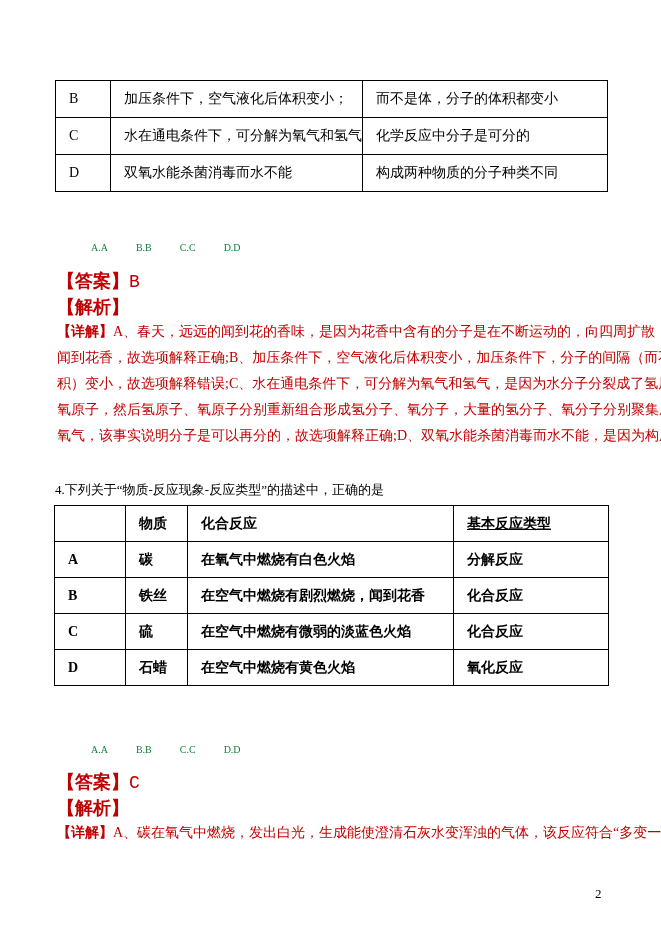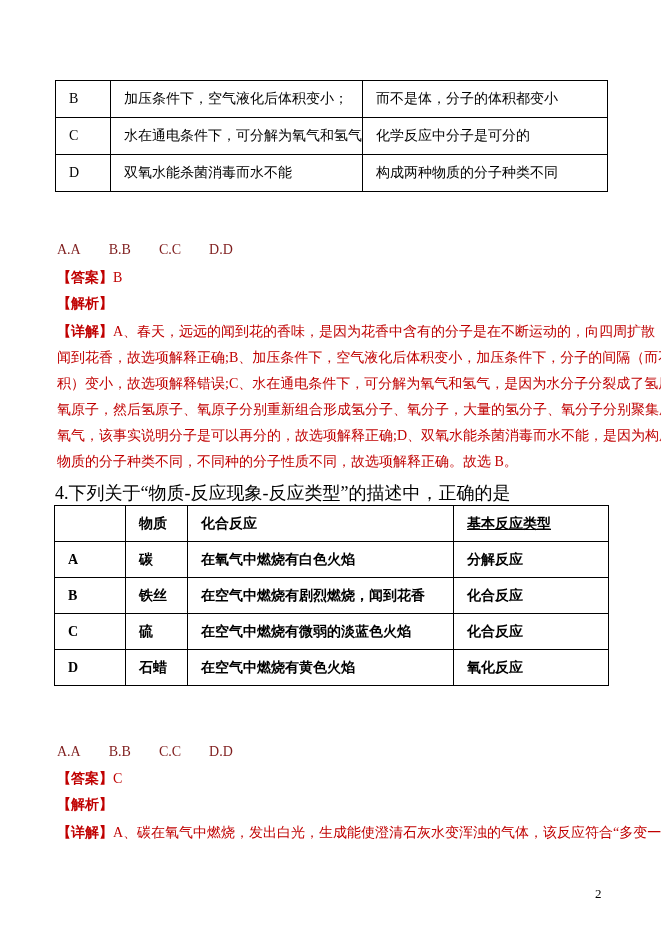--- a/index.html
+++ b/index.html
@@ -28,32 +28,32 @@
     vertical-align: middle;
     padding: 0 6px 0 13px;
     overflow: hidden;
     white-space: nowrap;
   }
   #table1 td { height: 36px; }
   #table2 td { height: 35px; font-weight: bold; }
   .u { text-decoration: underline; }
 
   
-  .opts { font-size: 14px; color: #7f1d1d; }
+  .opts { font-size: 10px; color: #15803d; margin-left: 34px; }
   .opts span { margin-right: 28px; }
 
   
-  .redline { font-size: 14px; color: #c00000; white-space: nowrap; }
+  .redline { font-size: 18px; color: #c00000; white-space: nowrap; font-family: Liberation Mono, monospace; }
   .redline .lbl { font-weight: bold; }
 
   .detail { font-size: 14px; color: #c00000; line-height: 26px; }
   .detail .dline { white-space: nowrap; }
   .detail .lbl { font-weight: bold; }
 
-  .stem { font-size: 18px; color: #000; white-space: nowrap; }
+  .stem { font-size: 13px; color: #000; white-space: nowrap; }
 
   .pagenum { font-size: 13px; color: #000; }
 </style>
 </head>
 <body>
 
 <div class="page">
 
   <table id="table1" class="qtable abs" style="left:55px; top:80px; width:552px;">
     <colgroup>
@@ -91,21 +91,20 @@
   <div class="redline abs" style="left:57px; top:295px;">
     <span class="lbl">【解析】</span>
   </div>
 
   <div class="detail abs" style="left:57px; top:319px; width:566px;">
     <div class="dline"><span class="lbl">【详解】</span><span>A、春天，远远的闻到花的香味，是因为花香中含有的分子是在不断运动的，向四周扩散，使人们</span></div>
     <div class="dline">闻到花香，故选项解释正确;B、加压条件下，空气液化后体积变小，加压条件下，分子的间隔（而不是体</div>
     <div class="dline">积）变小，故选项解释错误;C、水在通电条件下，可分解为氧气和氢气，是因为水分子分裂成了氢原子和</div>
     <div class="dline">氧原子，然后氢原子、氧原子分别重新组合形成氢分子、氧分子，大量的氢分子、氧分子分别聚集成氢气、</div>
     <div class="dline">氧气，该事实说明分子是可以再分的，故选项解释正确;D、双氧水能杀菌消毒而水不能，是因为构成两种</div>
-    <div class="dline">物质的分子种类不同，不同种的分子性质不同，故选项解释正确。故选 B。</div>
   </div>
 
   <div class="stem abs" style="left:55px; top:481px;">4.下列关于“物质-反应现象-反应类型”的描述中，正确的是</div>
 
   <table id="table2" class="qtable abs" style="left:54px; top:505px; width:554px;">
     <colgroup>
         <col style="width:71px">
         <col style="width:62px">
         <col style="width:266px">
         <col style="width:155px">

